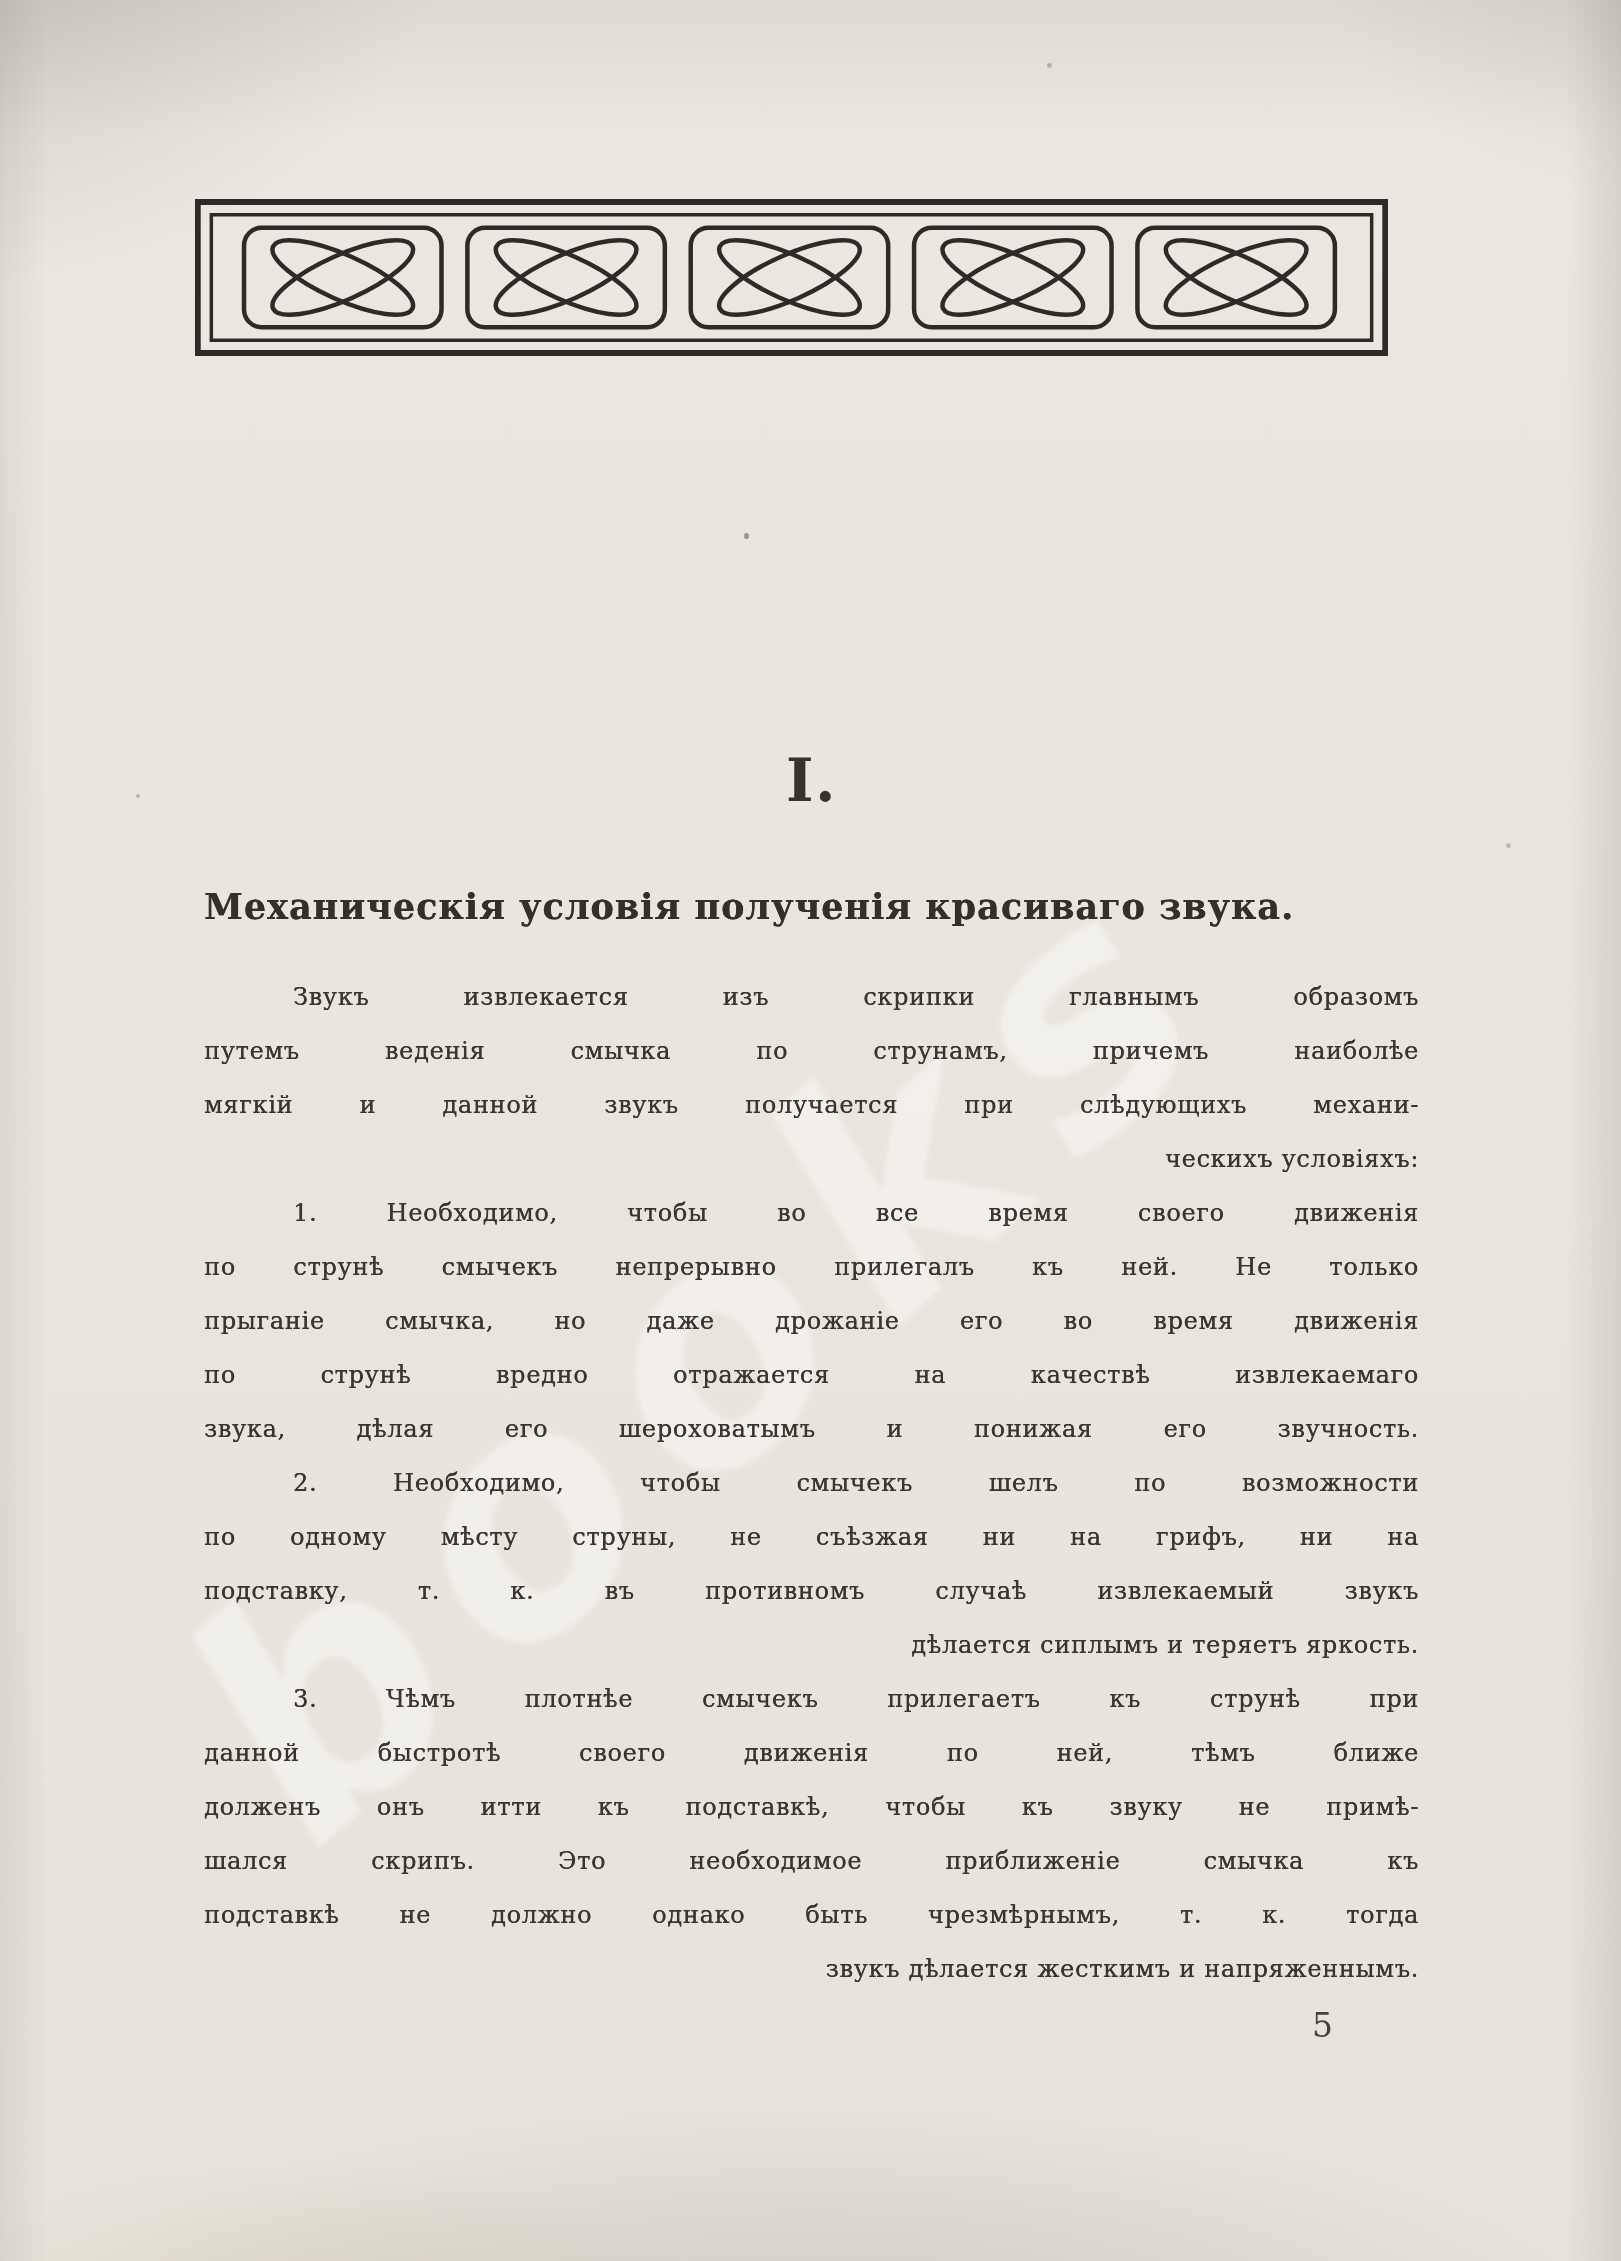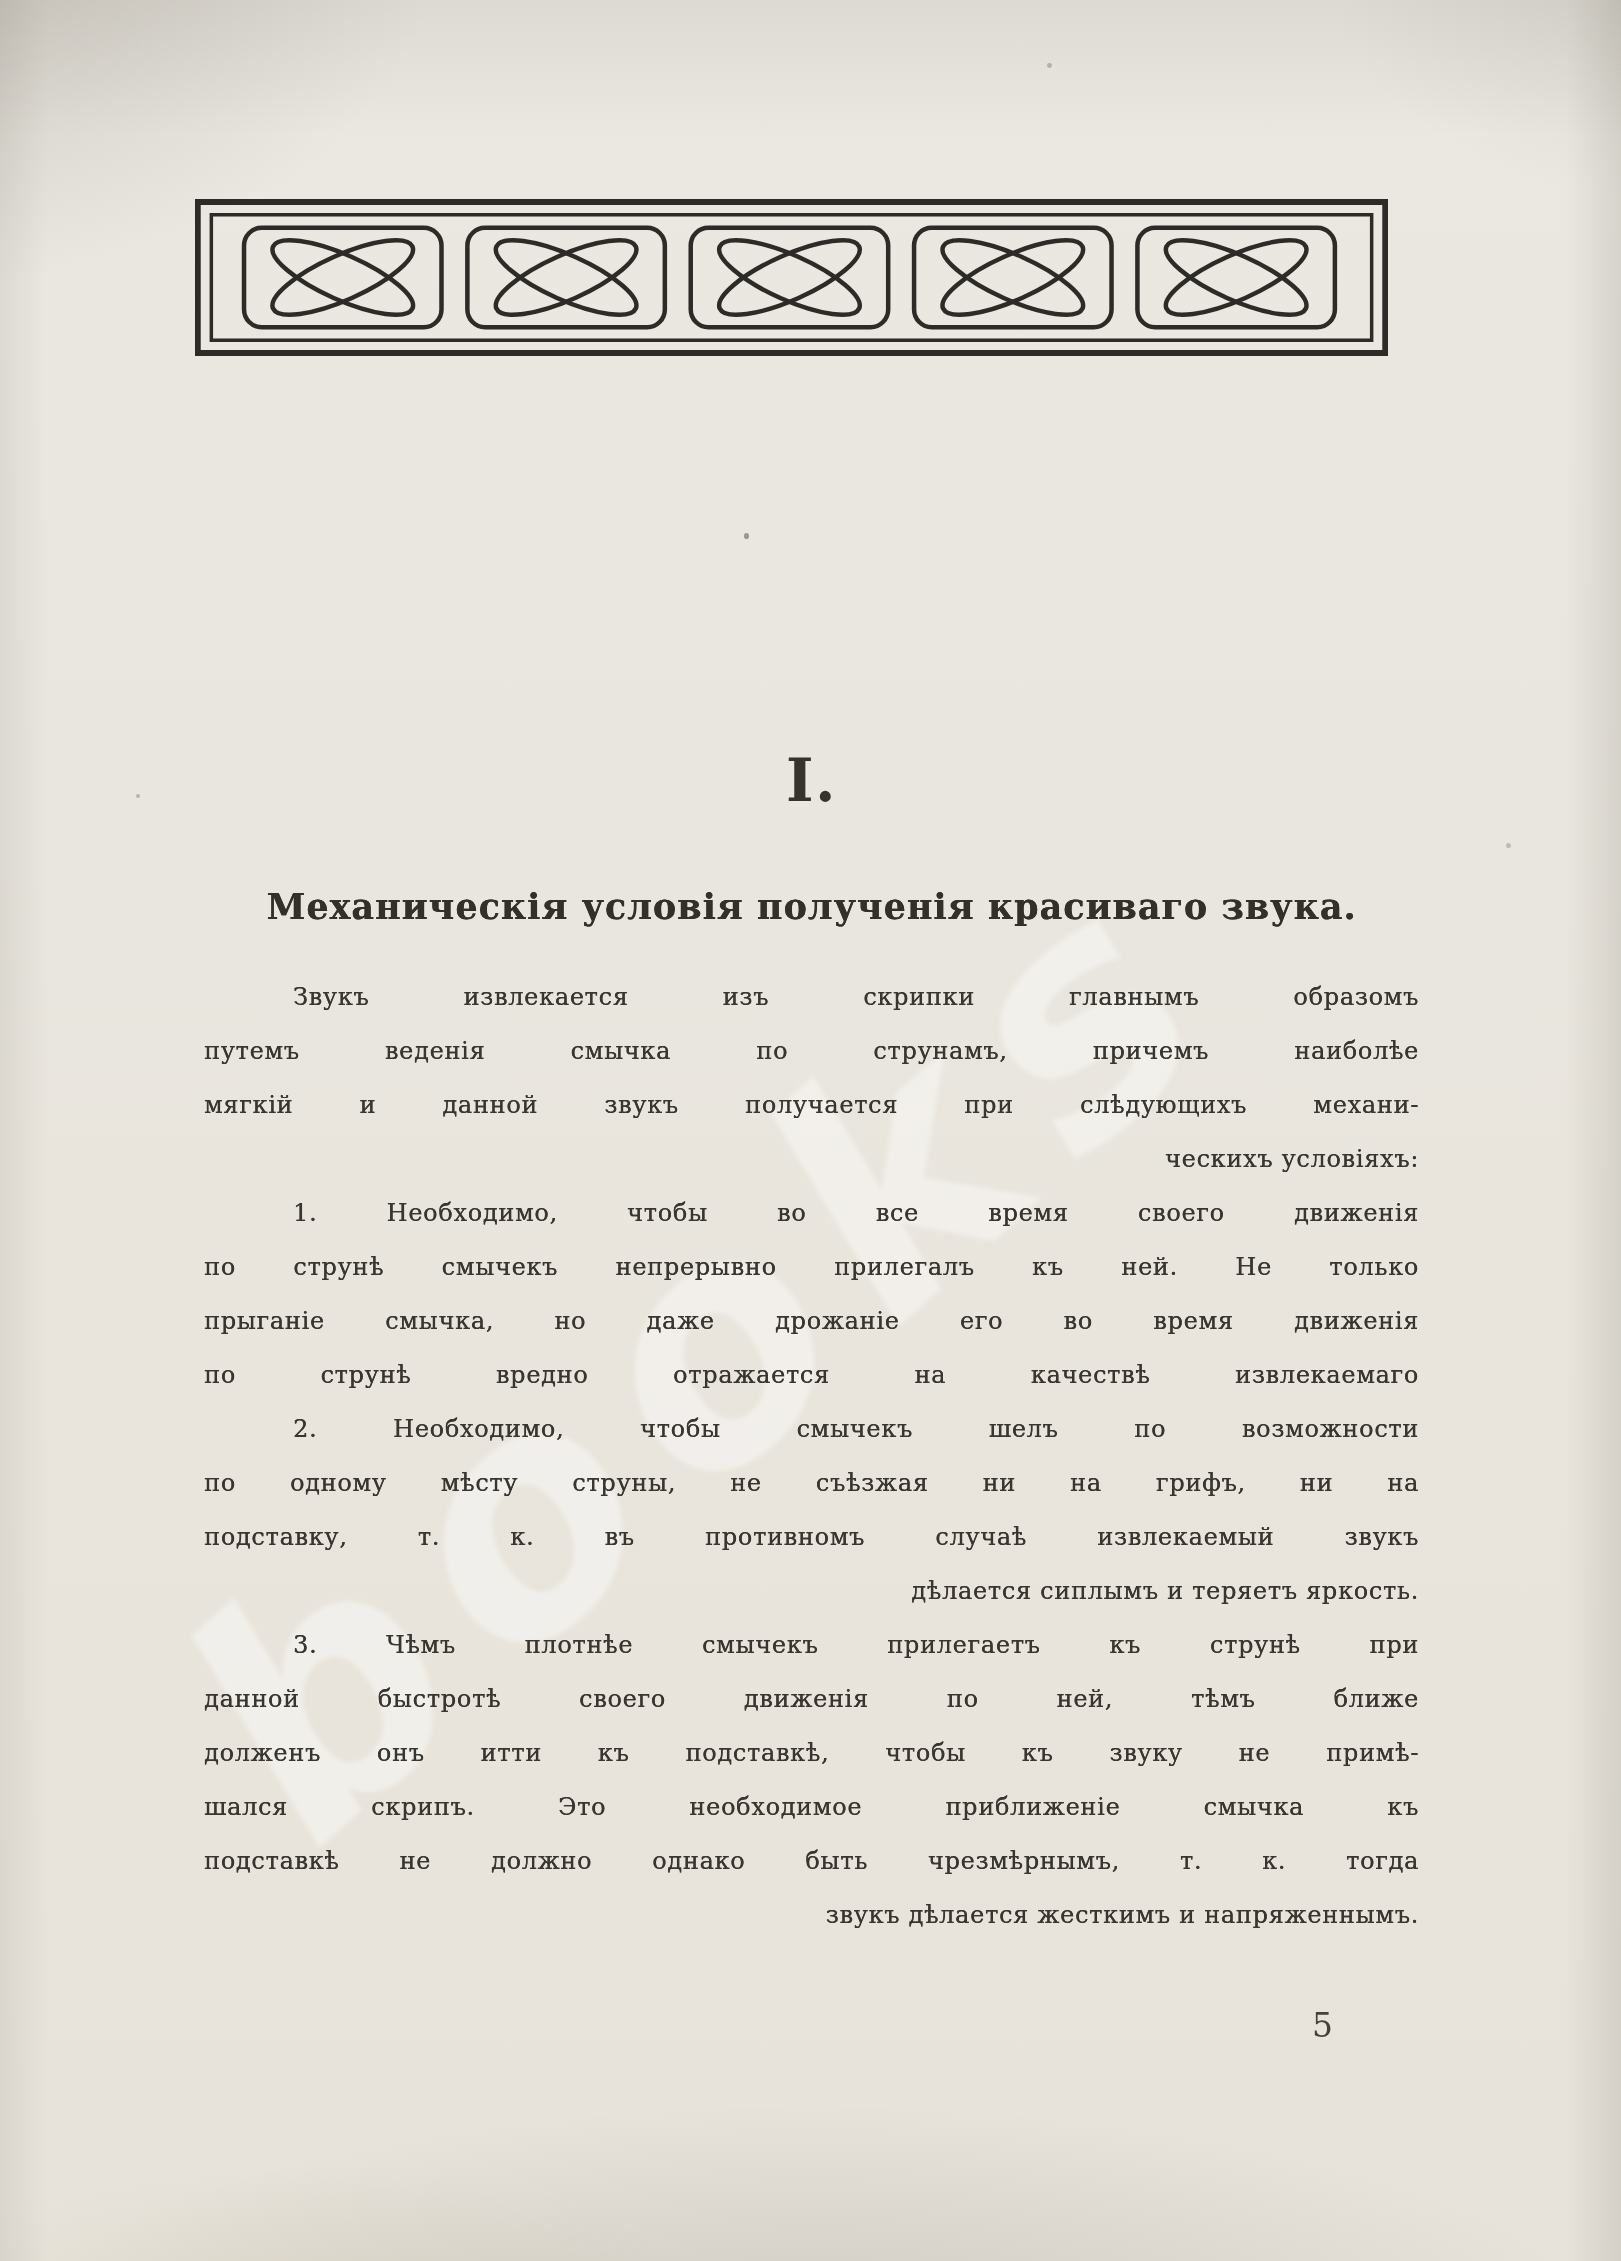--- a/index.html
+++ b/index.html
@@ -29,21 +29,21 @@
   .ornament *{vector-effect:non-scaling-stroke;}
   
   .chapter{
     position:absolute;left:204px;top:746px;width:1215px;
     text-align:center;
     font-size:59px;font-weight:bold;color:#36332e;
     letter-spacing:1.4px;
   }
   .heading{
     position:absolute;left:204px;top:863px;width:1215px;
-    text-align:center;
+    text-align:left;
     font-size:35px;font-weight:bold;color:#332f2a;
     letter-spacing:1px;
     text-shadow:0.3px 0 0 currentColor;
   }
   
   .bodytext{
     position:absolute;left:204px;top:970px;width:1215px;
     font-size:24px;color:#393631;
     letter-spacing:0.7px;
     text-shadow:0.2px 0 0 currentColor;
@@ -130,20 +130,21 @@
       <span class="ln">путемъ веденія смычка по струнамъ, причемъ наиболѣе</span>
       <span class="ln">мягкій и данной звукъ получается при слѣдующихъ механи-</span>
       <span class="ln last">ческихъ условіяхъ:</span>
     </div>
 
     <div>
       <span class="ln ind">1. Необходимо, чтобы во все время своего движенія</span>
       <span class="ln">по струнѣ смычекъ непрерывно прилегалъ къ ней. Не только</span>
       <span class="ln">прыганіе смычка, но даже дрожаніе его во время движенія</span>
       <span class="ln">по струнѣ вредно отражается на качествѣ извлекаемаго</span>
+      <span class="ln">звука, дѣлая его шероховатымъ и понижая его звучность.</span>
     </div>
 
     <div>
       <span class="ln ind">2. Необходимо, чтобы смычекъ шелъ по возможности</span>
       <span class="ln">по одному мѣсту струны, не съѣзжая ни на грифъ, ни на</span>
       <span class="ln">подставку, т. к. въ противномъ случаѣ извлекаемый звукъ</span>
       <span class="ln last">дѣлается сиплымъ и теряетъ яркость.</span>
     </div>
 
     <div>

